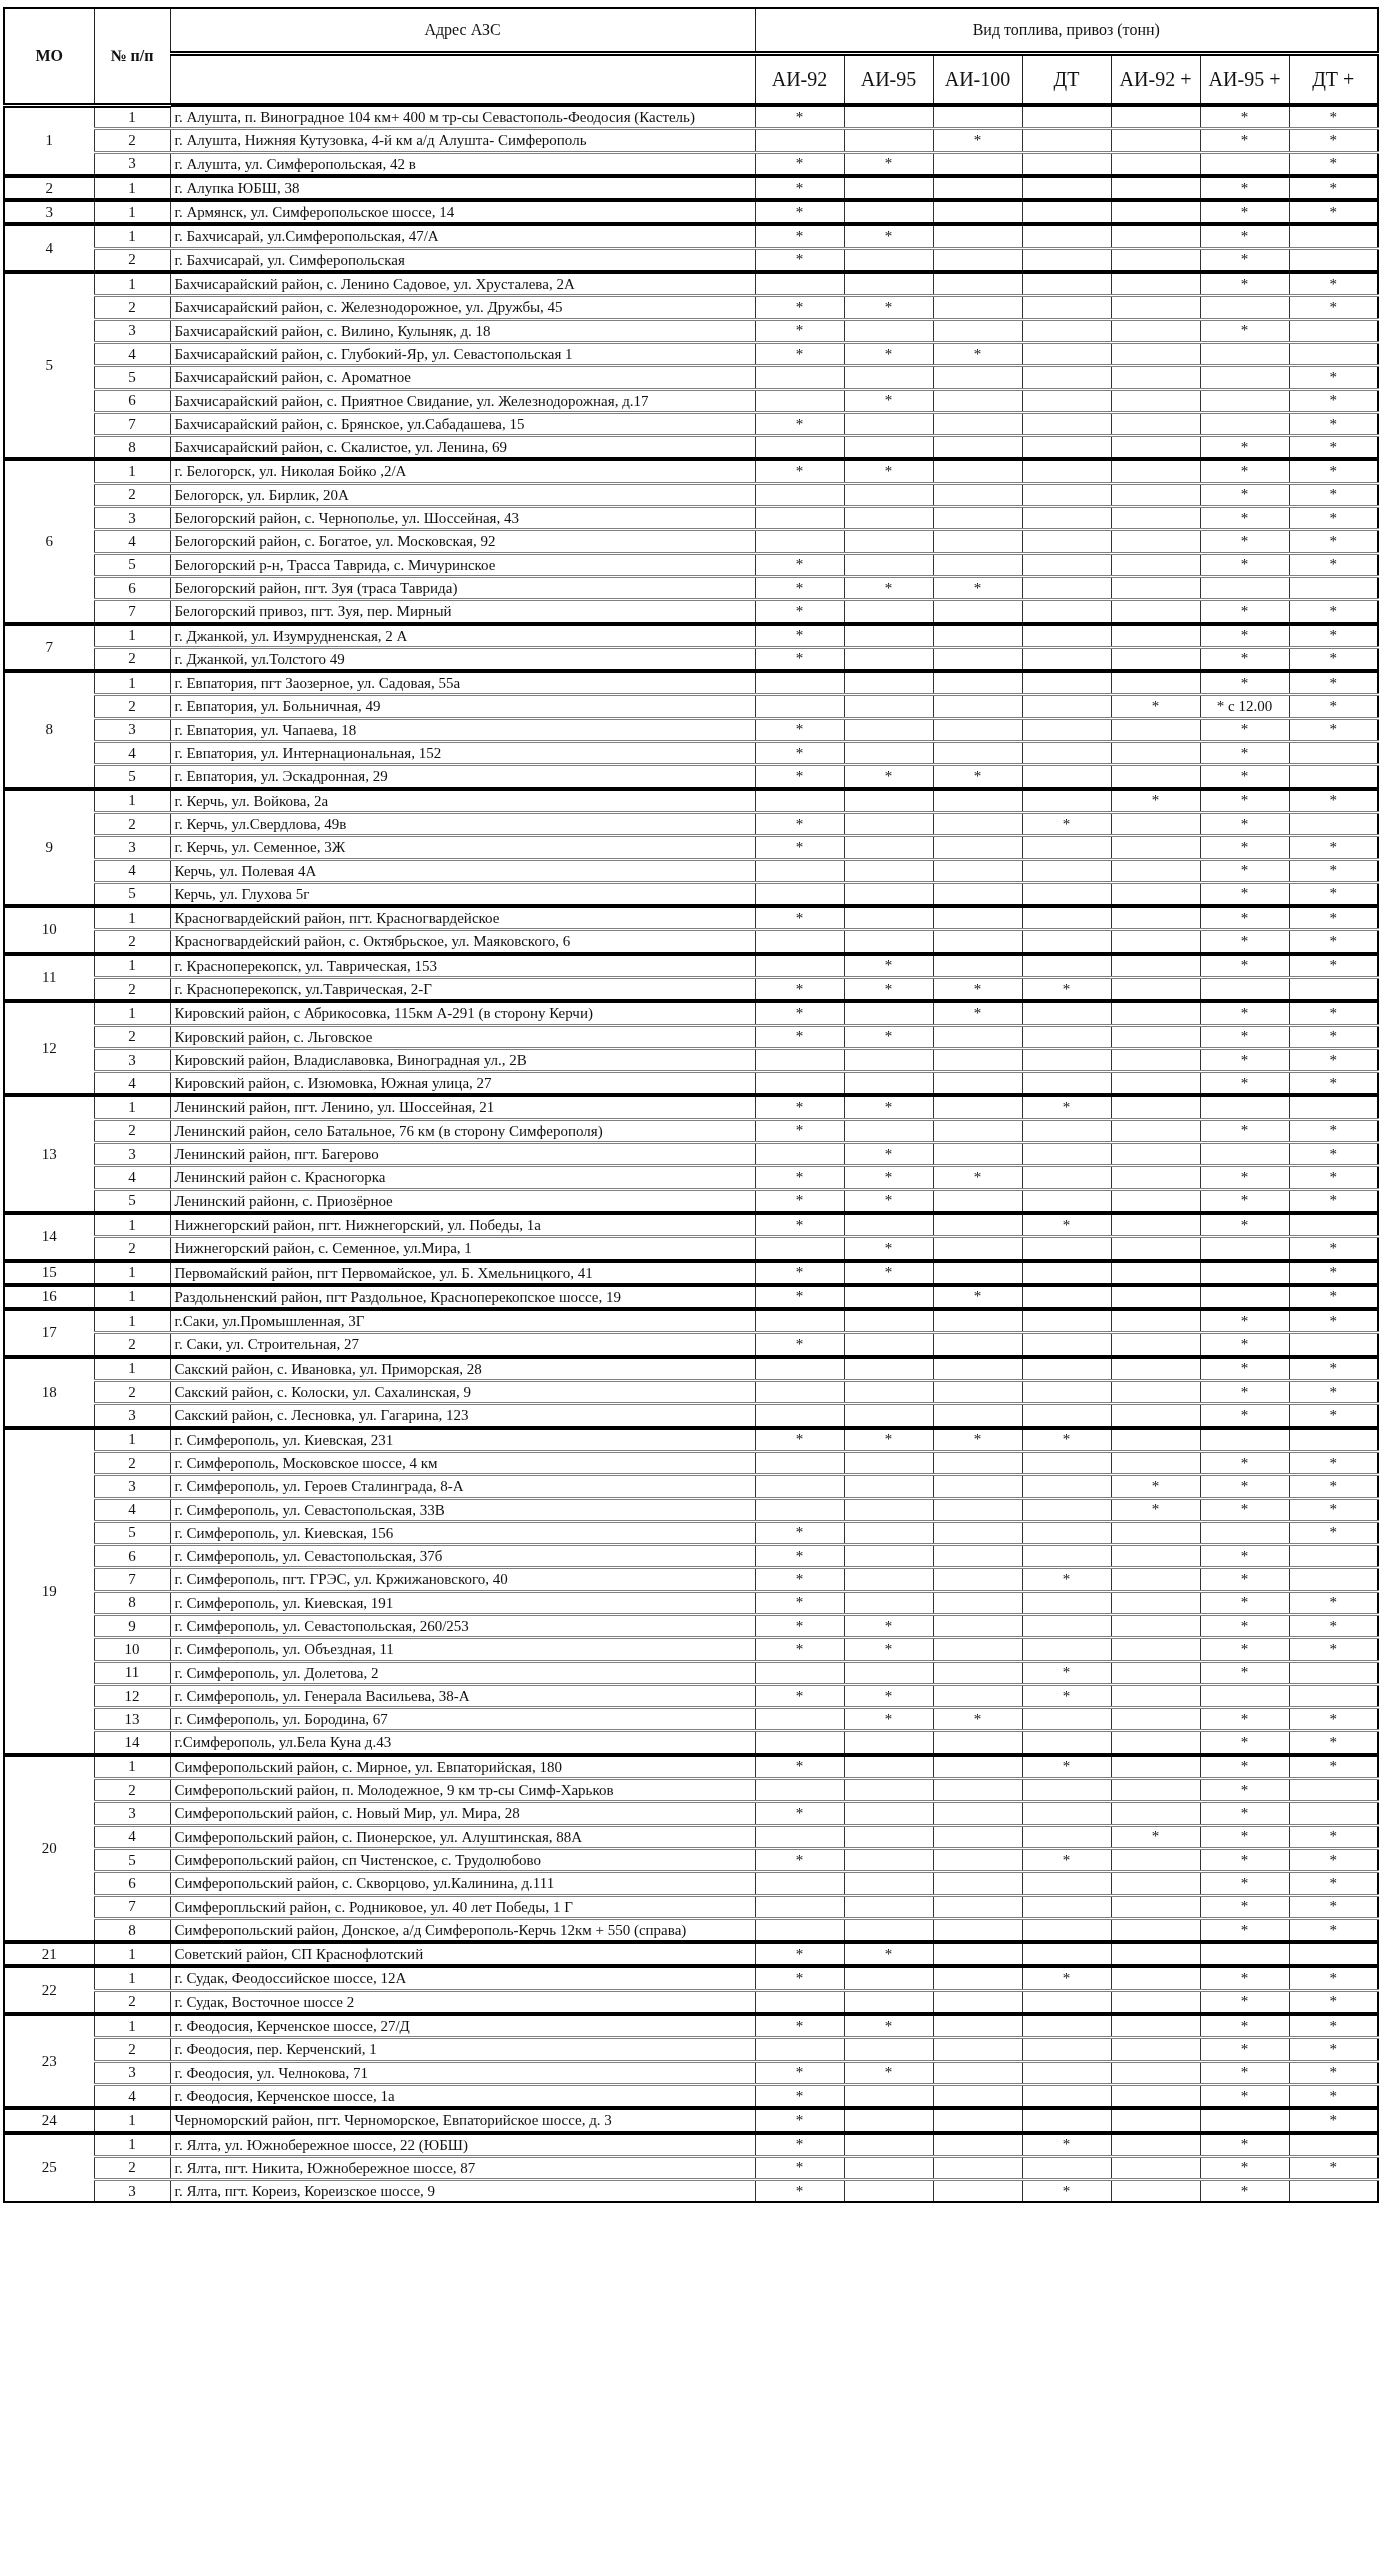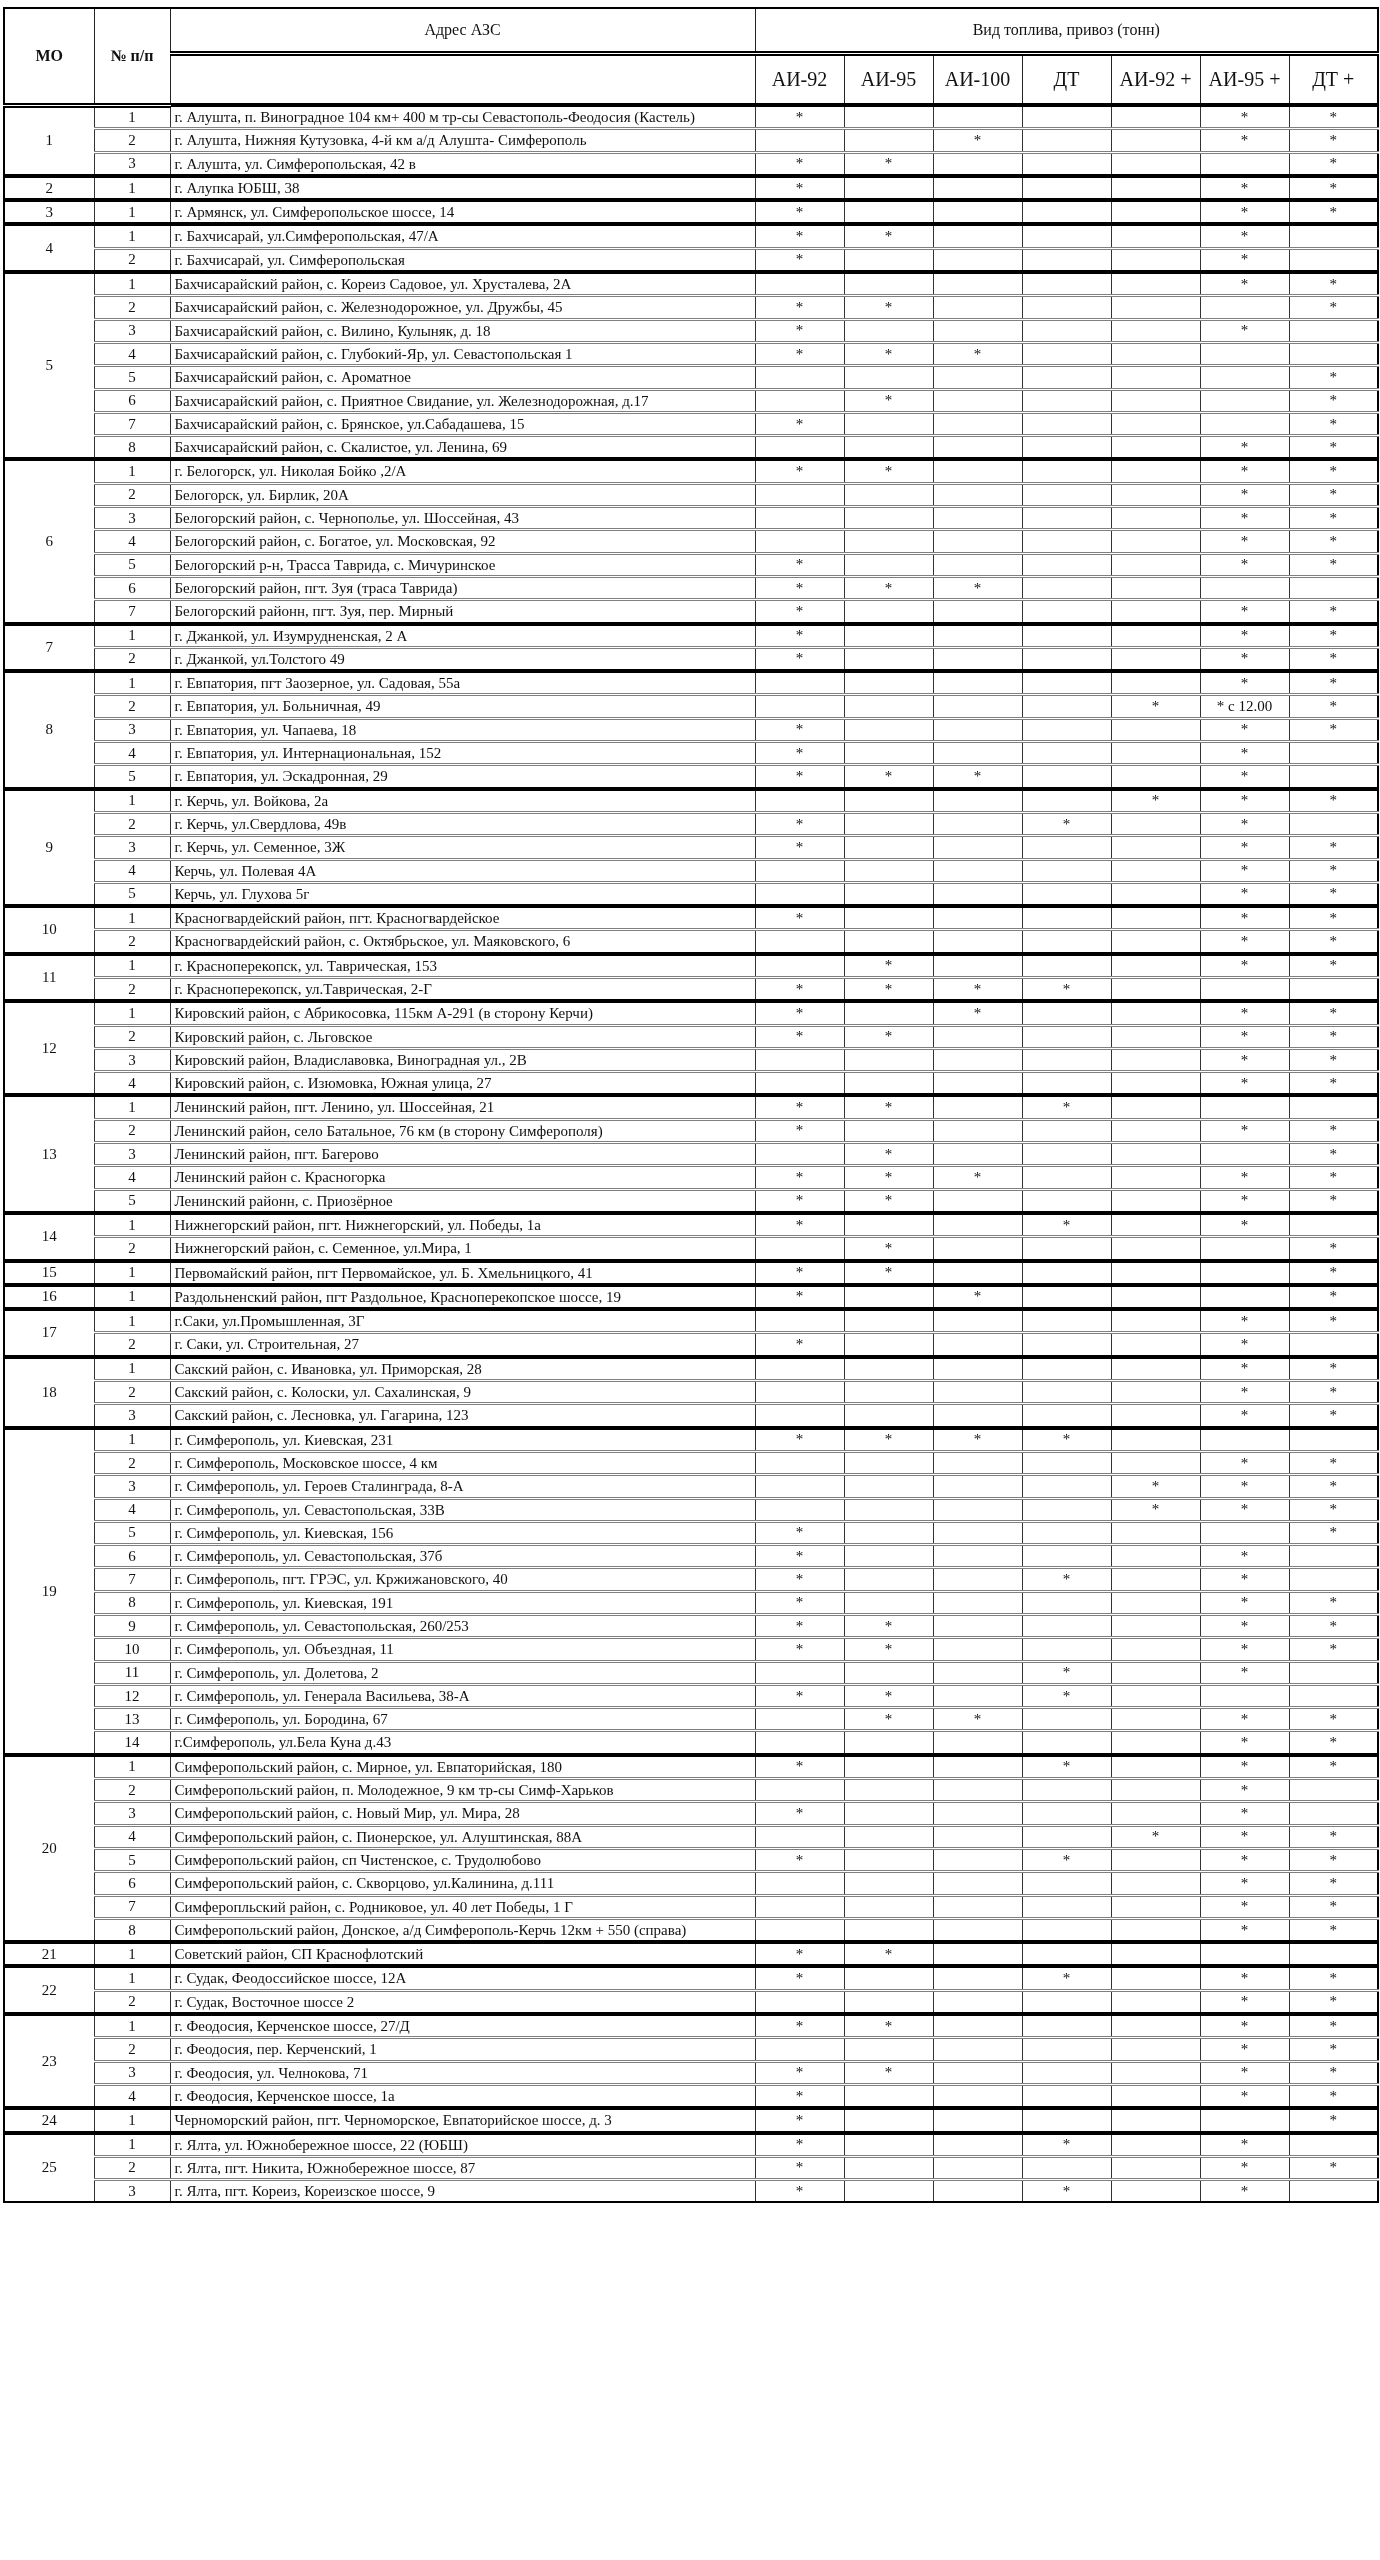--- a/index.html
+++ b/index.html
@@ -175,21 +175,21 @@
           <td class="fuel-cell"></td>
           <td class="fuel-cell"></td>
           <td class="fuel-cell"></td>
           <td class="fuel-cell"></td>
           <td class="fuel-cell">*</td>
           <td class="fuel-cell"></td>
         </tr>
         <tr class="group-start">
           <td rowspan="8" class="mo-cell">5</td>
           <td class="num-cell">1</td>
-          <td class="addr-cell">Бахчисарайский район, с. Кореиз Садовое, ул. Хрусталева, 2А</td>
+          <td class="addr-cell">Бахчисарайский район, с. Ленино Садовое, ул. Хрусталева, 2А</td>
           <td class="fuel-cell"></td>
           <td class="fuel-cell"></td>
           <td class="fuel-cell"></td>
           <td class="fuel-cell"></td>
           <td class="fuel-cell"></td>
           <td class="fuel-cell">*</td>
           <td class="fuel-cell">*</td>
         </tr>
         <tr>
           <td class="num-cell">2</td>
@@ -330,21 +330,21 @@
           <td class="fuel-cell">*</td>
           <td class="fuel-cell">*</td>
           <td class="fuel-cell">*</td>
           <td class="fuel-cell"></td>
           <td class="fuel-cell"></td>
           <td class="fuel-cell"></td>
           <td class="fuel-cell"></td>
         </tr>
         <tr>
           <td class="num-cell">7</td>
-          <td class="addr-cell">Белогорский районн, пгт. Зуя, пер. Мирный</td>
+          <td class="addr-cell">Белогорский привоз, пгт. Зуя, пер. Мирный</td>
           <td class="fuel-cell">*</td>
           <td class="fuel-cell"></td>
           <td class="fuel-cell"></td>
           <td class="fuel-cell"></td>
           <td class="fuel-cell"></td>
           <td class="fuel-cell">*</td>
           <td class="fuel-cell">*</td>
         </tr>
         <tr class="group-start">
           <td rowspan="2" class="mo-cell">7</td>

